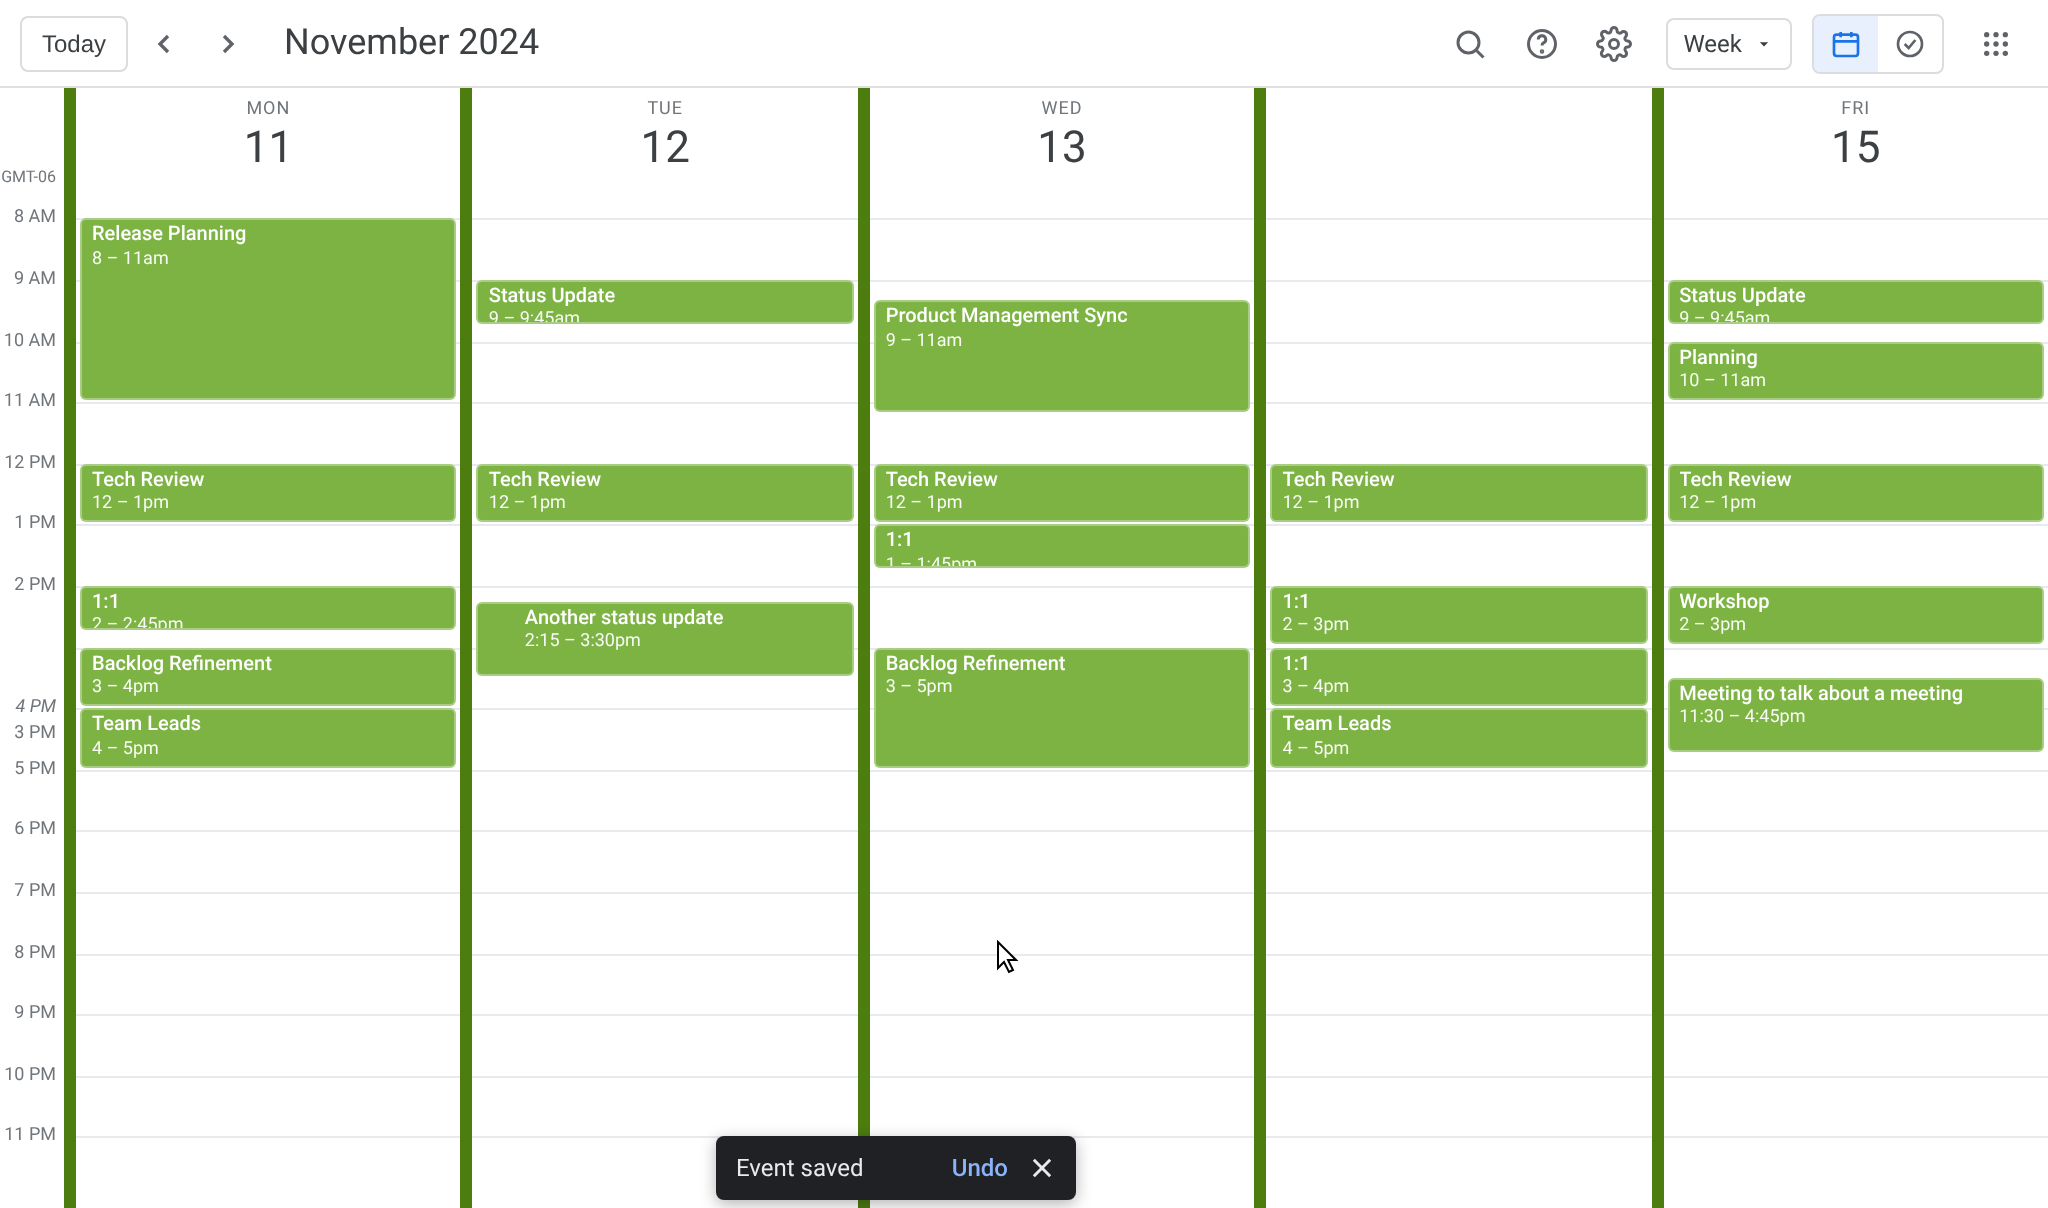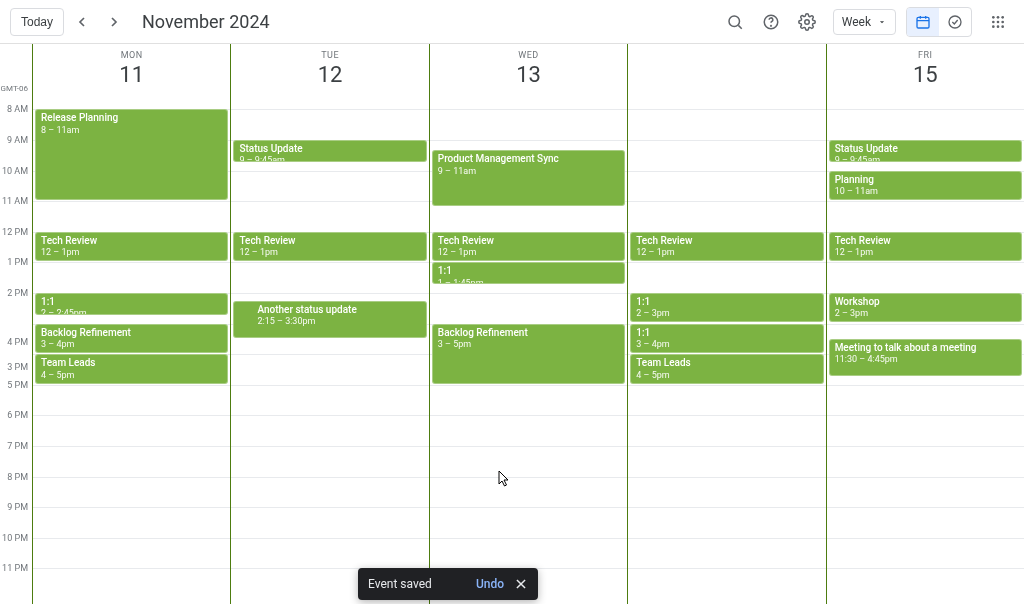--- a/index.html
+++ b/index.html
@@ -15,21 +15,21 @@
   .toggle-group { display: flex; border: 1px solid #dadce0; border-radius: 4px; overflow: hidden; margin-right: 6px; }
   .toggle-btn { width: 32px; height: 28px; display: flex; align-items: center; justify-content: center; cursor: pointer; color: #5f6368; }
   .toggle-btn.active { background: #e8f0fe; color: #1a73e8; }
   .apps-icon { width: 32px; height: 32px; display: flex; align-items: center; justify-content: center; cursor: pointer; color: #5f6368; }
   
   .cal-body { display: flex; height: 560px; position: relative; }
   .time-col { width: 32px; flex: none; position: relative; }
   .tz-label { position: absolute; top: 40px; right: 4px; font-size: 8px; color: #70757a; }
   .time-slot { position: absolute; right: 4px; font-size: 9px; color: #70757a; transform: translateY(-50%); }
   .days-wrap { flex: 1; display: flex; position: relative; }
-  .day-col { flex: 1; border-left: 1px solid #4d7c0f; position: relative; }
+  .day-col { flex: 1; border-left: 6px solid #4d7c0f; position: relative; }
   .day-header { height: 50px; text-align: center; padding-top: 6px; }
   .dow { font-size: 9px; color: #70757a; letter-spacing: 0.5px; }
   .dnum { font-size: 22px; color: #3c4043; margin-top: 2px; font-weight: 400; }
   .grid-area { position: absolute; top: 50px; left: 0; right: 0; bottom: 0; }
   .hour-line { position: absolute; left: 0; right: 0; border-top: 1px solid #e8eaed; }
   .event { position: absolute; left: 2px; right: 2px; background: #7cb342; border-radius: 3px; color: #fff; padding: 2px 5px; font-size: 10px; line-height: 1.25; overflow: hidden; cursor: pointer; border: 1px solid rgba(255,255,255,0.35); }
   .event .et { font-weight: 500; white-space: nowrap; overflow: hidden; text-overflow: ellipsis; }
   .event .etm { font-size: 9px; opacity: 0.95; }
   
   .toast { position: absolute; bottom: 4px; left: 358px; width: 180px; background: #202124; color: #e8eaed; border-radius: 4px; padding: 9px 10px; display: flex; align-items: center; font-size: 12px; box-shadow: 0 2px 8px rgba(0,0,0,.3); }
@@ -117,21 +117,21 @@
     <div class="tz-label">GMT-06</div>
     <div id="time-labels">
         <div class="time-slot" style="top: 65.3px;">8 AM</div>
         <div class="time-slot" style="top: 95.9px;">9 AM</div>
         <div class="time-slot" style="top: 126.5px;">10 AM</div>
         <div class="time-slot" style="top: 157.1px;">11 AM</div>
         <div class="time-slot" style="top: 187.7px;">12 PM</div>
         <div class="time-slot" style="top: 218.3px;">1 PM</div>
         <div class="time-slot" style="top: 248.9px;">2 PM</div>
         <div class="time-slot" style="top: 294px; margin-top: 29px;">3 PM</div>
-        <div class="time-slot" style="top: 298px;">4 PM</div>
+        <div class="time-slot" style="top: 310px; font-style: italic;">4 PM</div>
         <div class="time-slot" style="top: 340.7px;">5 PM</div>
         <div class="time-slot" style="top: 371.3px;">6 PM</div>
         <div class="time-slot" style="top: 401.9px;">7 PM</div>
         <div class="time-slot" style="top: 432.5px;">8 PM</div>
         <div class="time-slot" style="top: 463.1px;">9 PM</div>
         <div class="time-slot" style="top: 493.7px;">10 PM</div>
         <div class="time-slot" style="top: 524.3px;">11 PM</div>
       </div>
   </div>
   <div class="days-wrap" id="days-wrap">

